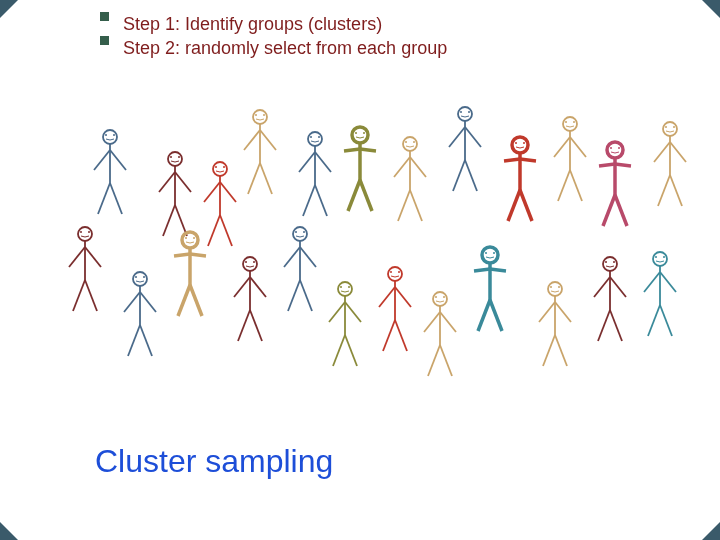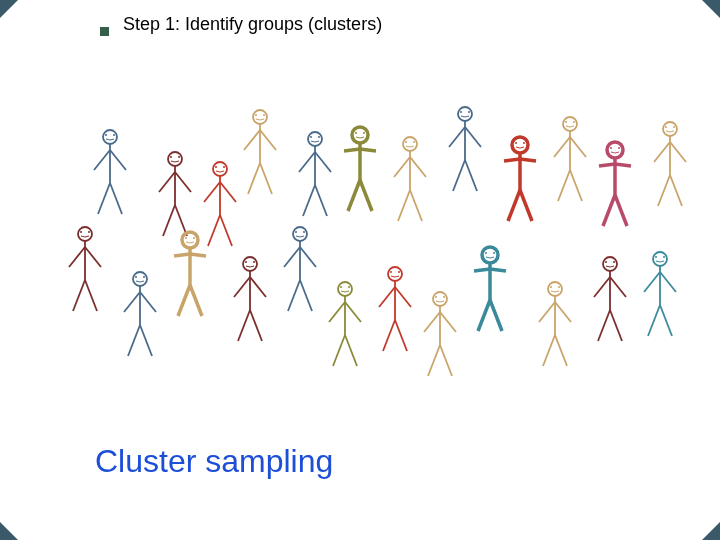--- a/index.html
+++ b/index.html
@@ -20,24 +20,24 @@
   .corner-bl { bottom: 0; left: 0; border-bottom: 18px solid #3a5a6a; border-right: 18px solid transparent; }
   .corner-br { bottom: 0; right: 0; border-bottom: 18px solid #3a5a6a; border-left: 18px solid transparent; }
 
   .bullets {
     position: absolute;
     top: 12px;
     left: 100px;
   }
   .bullet-line {
     display: flex;
-    align-items: flex-end;
+    align-items: flex-start;
     gap: 14px;
     font-size: 18px;
-    color: #000000;
+    color: #7f1d1d;
     line-height: 1.35;
   }
   .bullet-sq {
     width: 9px; height: 9px;
     background: #355e4b;
     flex-shrink: 0;
   }
 
   .figures {
     position: absolute;
@@ -66,20 +66,24 @@
 
 <div class="corner corner-tl"></div>
 <div class="corner corner-tr"></div>
 <div class="corner corner-bl"></div>
 <div class="corner corner-br"></div>
 
 <div class="bullets">
   <div class="bullet-line">
     <span class="bullet-sq"></span>
     <span>Step 1: Identify groups (clusters)</span>
+  </div>
+  <div class="bullet-line">
+    <span class="bullet-sq"></span>
+    <span>Step 2: randomly select from each group</span>
   </div>
 </div>
 
 <div class="figures" id="figures">
     <div class="fig" style="left: 30px; top: 38px;">
       <svg width="40" height="90" viewBox="0 0 40 90">
     <circle cx="20" cy="9" r="7" fill="none" stroke="#4a6a8a" stroke-width="1.8"></circle>
     <circle cx="16" cy="7" r="1" fill="#4a6a8a"></circle>
     <circle cx="24" cy="7" r="1" fill="#4a6a8a"></circle>
     <path d="M16 11 Q20 13 24 11" fill="none" stroke="#4a6a8a" stroke-width="1"></path>

